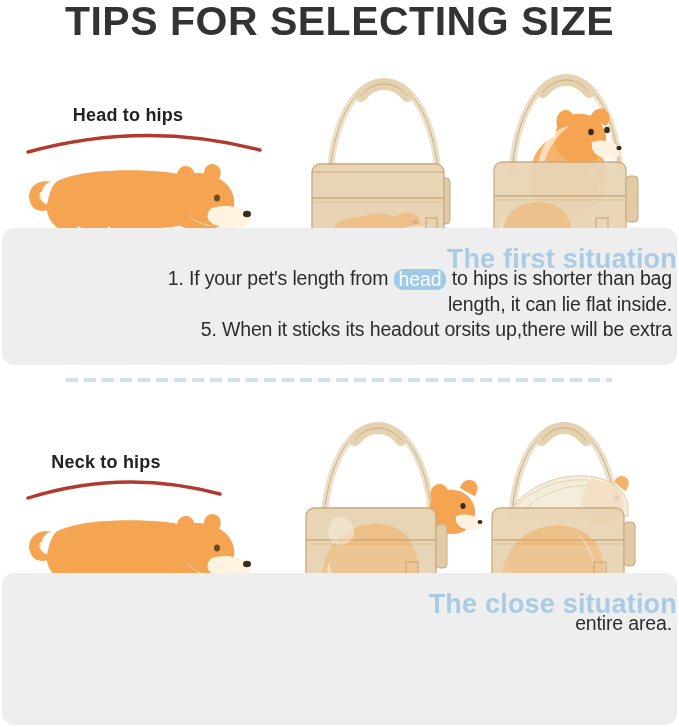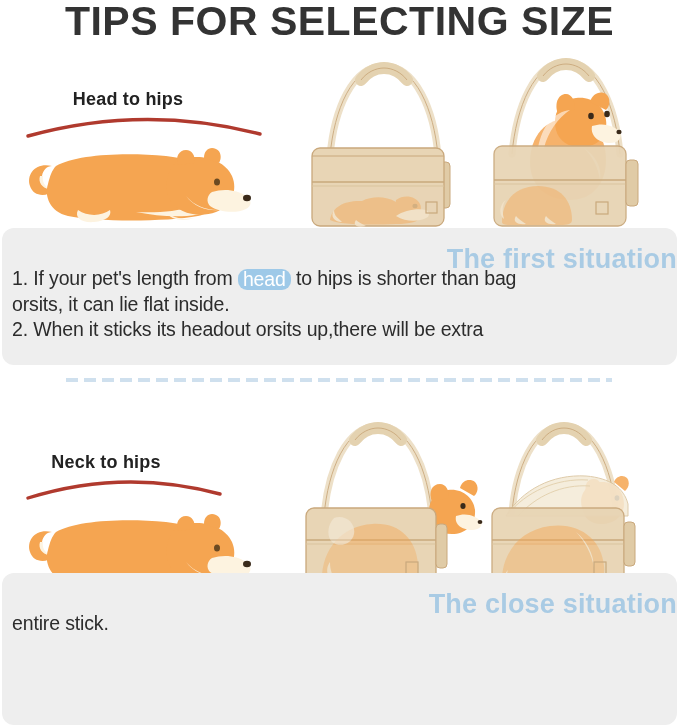--- a/index.html
+++ b/index.html
@@ -36,21 +36,21 @@
     font-family: "Liberation Sans", sans-serif;
     white-space: nowrap;
   }
 
   
   .illus-row {
     position: absolute;
     left: 0;
     width: 679px;
   }
-  .illus-row.row1 { top: 44px; height: 182px; }
+  .illus-row.row1 { top: 60px; height: 182px; }
   .illus-row.row2 { top: 412px; height: 178px; }
 
   .dog-panel {
     position: absolute;
     left: 0;
     top: 0;
     width: 300px;
     height: 100%;
   }
   .dog-label {
@@ -113,21 +113,21 @@
   .panel-body {
     position: absolute;
     left: 10px;
     top: 38px;
     width: 660px;
     font-size: 19.5px;
     line-height: 25.5px;
     color: #2c2c2c;
     letter-spacing: -0.15px;
   }
-  .panel-body .line { white-space: nowrap; }
+  .panel-body .line { white-space: nowrap; text-align: right; }
   .hl {
     display: inline-block;
     background: #9ec9e8;
     color: #ffffff;
     border-radius: 9px;
     padding: 0 5px;
     line-height: 21px;
     font-weight: normal;
     position: relative;
     top: 1px;
@@ -277,22 +277,22 @@
         <rect x="15" y="141" width="130" height="40" rx="6" fill="#e8d5b5" opacity="0.25"></rect>
         <rect x="116" y="158" width="12" height="12" fill="none" stroke="#c9a87c" stroke-width="1.2"></rect>
       </svg>
     </div>
   </div>
 
   <div class="info-panel panel1">
     <div class="panel-heading">The first situation</div>
     <div class="panel-body">
       <div class="line"><span>1. If your pet's length from </span><span class="hl">head</span><span> to hips is shorter than bag</span></div>
-      <div class="line"><span>orsits, it can lie flat inside.</span></div>
-      <div class="line"><span>2. When it sticks its headout orsits up,there will be extra</span></div>
+      <div class="line"><span>length, it can lie flat inside.</span></div>
+      <div class="line"><span>5. When it sticks its headout orsits up,there will be extra</span></div>
     </div>
   </div>
 
   <div class="divider"></div>
 
   <div class="illus-row row2">
 
     <div class="dog-panel">
       <div class="dog-label">Neck to hips</div>
 
@@ -395,17 +395,17 @@
         </g>
         <rect x="15" y="133" width="130" height="42" rx="6" fill="#e8d5b5" opacity="0.22"></rect>
         <rect x="116" y="150" width="12" height="12" fill="none" stroke="#c9a87c" stroke-width="1.2"></rect>
       </svg>
     </div>
   </div>
 
   <div class="info-panel panel2">
     <div class="panel-heading">The close situation</div>
     <div class="panel-body">
-      <div class="line"><span>entire stick.</span></div>
+      <div class="line"><span>entire area.</span></div>
     </div>
   </div>
 
 </div>
 
 </body></html>

